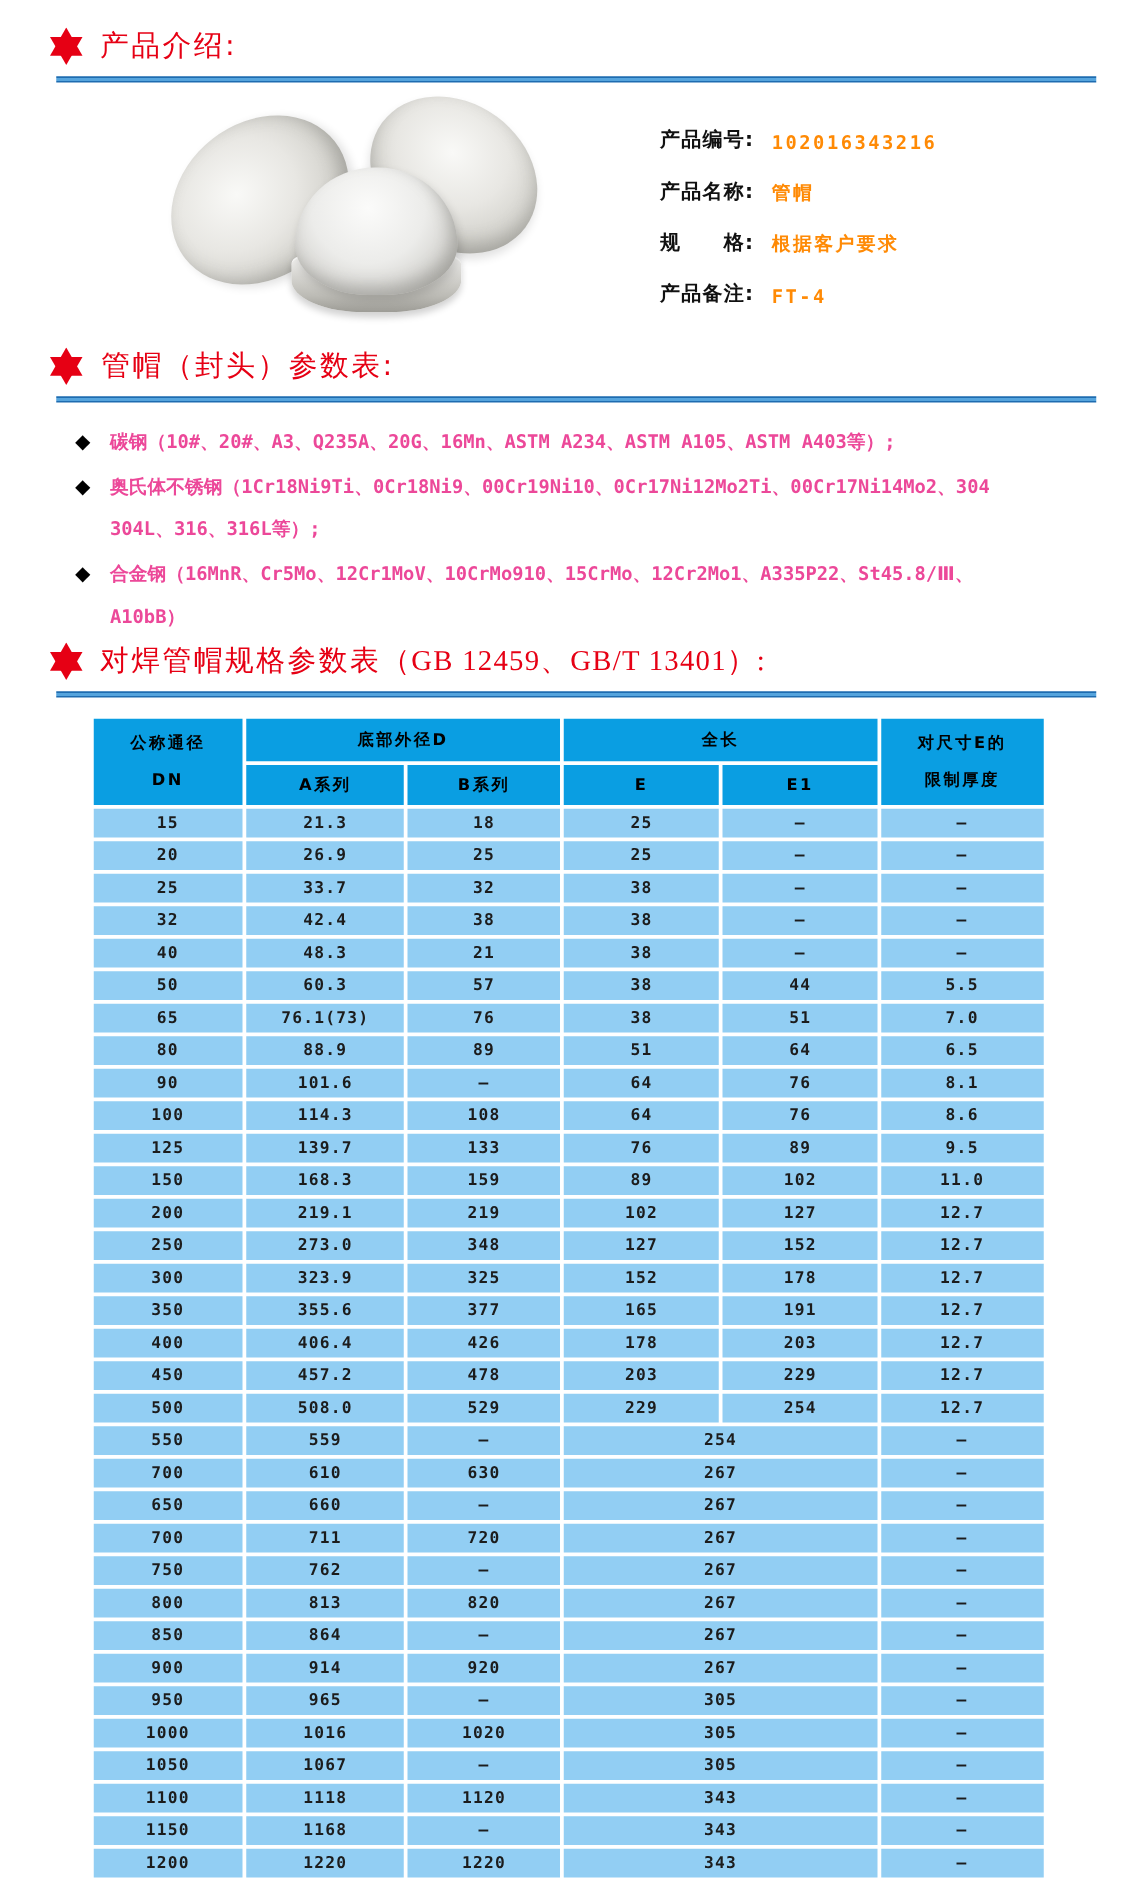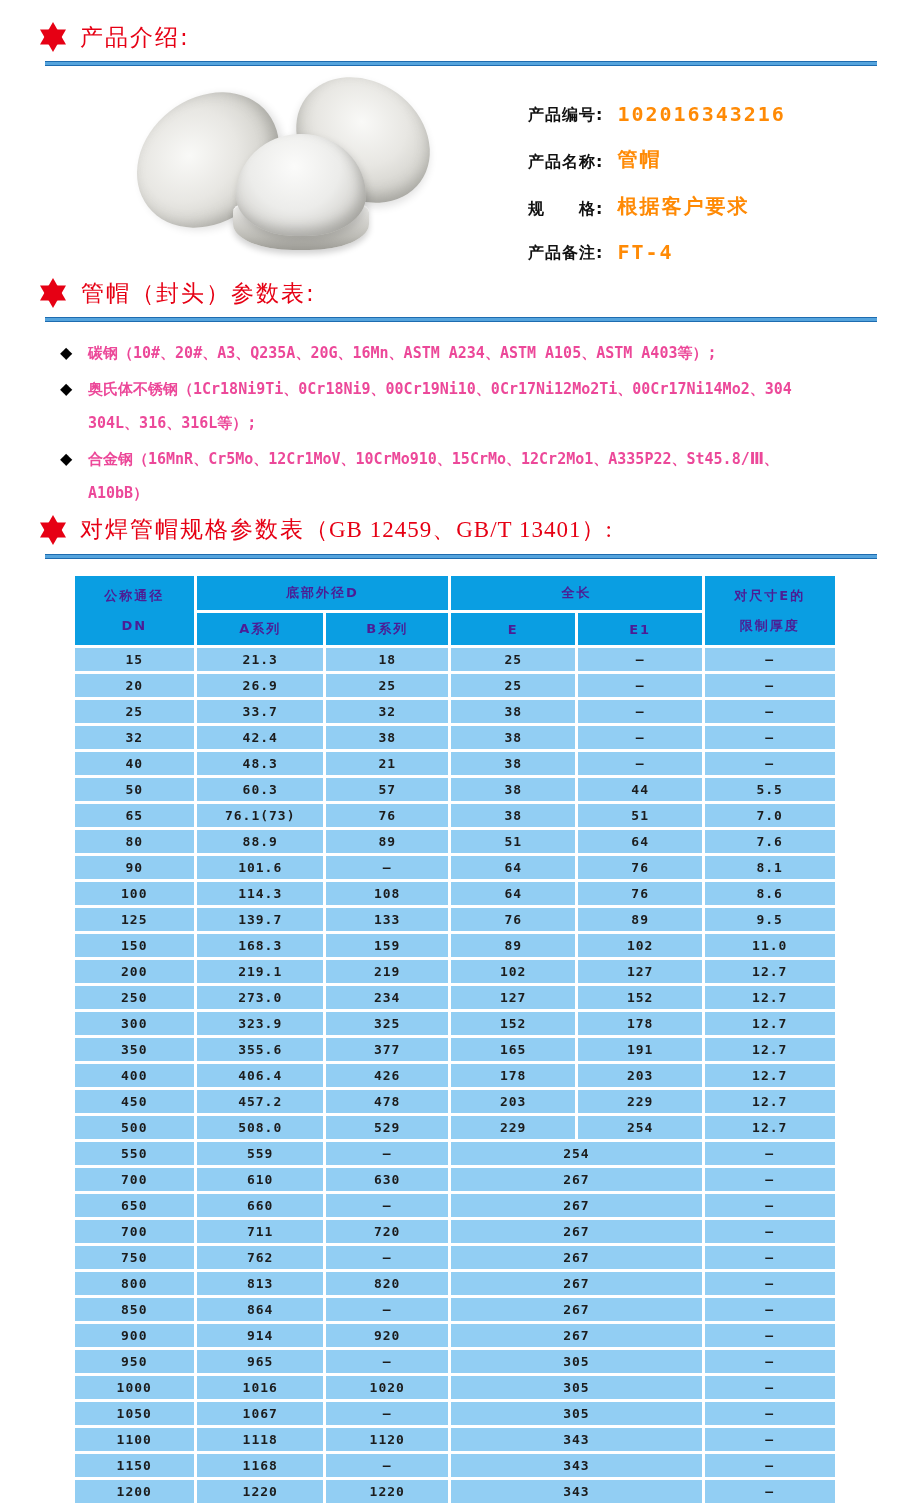--- a/index.html
+++ b/index.html
@@ -42,38 +42,38 @@
     position:absolute; left:101px; top:116px; width:136px; height:46px;
     border-radius:10px 10px 60px 60px / 8px 8px 26px 26px;
     background:linear-gradient(to bottom,#f2f2f0 0%,#d8d7d3 30%,#bcbbb5 70%,#9c9b95 100%);
     border-top:2px solid #fafaf9;
     box-shadow:0 4px 6px rgba(0,0,0,.18);
   }
   .info { margin-left:96px; padding-top:14px; }
   .info-row { display:flex; align-items:flex-end; margin-bottom:20px; }
   .info-label { font-size:16px; font-weight:bold; color:#111; letter-spacing:1px; white-space:pre; }
   .info-value {
-    margin-left:14px; font-size:20px; font-weight:bold; color:#ff8a05;
+    margin-left:14px; font-size:15px; font-weight:bold; color:#ff8a05;
     font-family:"DejaVu Sans Mono","Liberation Mono","DejaVu Sans",monospace; letter-spacing:2px;
   }
   
   .bullets { list-style:none; margin:14px 50px 0 60px; }
   .bullet-item { position:relative; padding-left:28px; margin-bottom:2px; }
   .bullet-mark { position:absolute; left:0; top:7px; font-size:16px; color:#000; }
   .bullet-text {
     font-family:"DejaVu Sans Mono","Liberation Mono","DejaVu Sans",monospace;
     font-size:15px; font-weight:bold; color:#ec4899; line-height:34px; white-space:pre-line;
   }
   
   table.spec {
     width:766px; margin:14px auto 0; table-layout:fixed;
     border-collapse:separate; border-spacing:3px;
   }
   table.spec th {
-    background:#0a9ee2; color:#4c1d95; font-size:13px; font-weight:bold;
+    background:#0a9ee2; color:#000000; font-size:13px; font-weight:bold;
     text-align:center; letter-spacing:2px; padding:0;
   }
   table.spec thead tr.h1 th { height:34px; }
   table.spec thead tr.h2 th { height:32px; }
   table.spec th .two-line { line-height:30px; }
   table.spec td {
     background:#92cef3; color:#1c1c1c; text-align:center; height:23px; padding:0;
     font-family:"DejaVu Sans Mono","Liberation Mono","DejaVu Sans",monospace;
     font-size:13px; font-weight:bold; letter-spacing:1px;
   }
@@ -239,21 +239,21 @@
           <td>38</td>
           <td>51</td>
           <td>7.0</td>
         </tr>
         <tr>
           <td>80</td>
           <td>88.9</td>
           <td>89</td>
           <td>51</td>
           <td>64</td>
-          <td>7.6</td>
+          <td>6.5</td>
         </tr>
         <tr>
           <td>90</td>
           <td>101.6</td>
           <td>–</td>
           <td>64</td>
           <td>76</td>
           <td>8.1</td>
         </tr>
         <tr>
@@ -284,21 +284,21 @@
           <td>200</td>
           <td>219.1</td>
           <td>219</td>
           <td>102</td>
           <td>127</td>
           <td>12.7</td>
         </tr>
         <tr>
           <td>250</td>
           <td>273.0</td>
-          <td>234</td>
+          <td>348</td>
           <td>127</td>
           <td>152</td>
           <td>12.7</td>
         </tr>
         <tr>
           <td>300</td>
           <td>323.9</td>
           <td>325</td>
           <td>152</td>
           <td>178</td>

